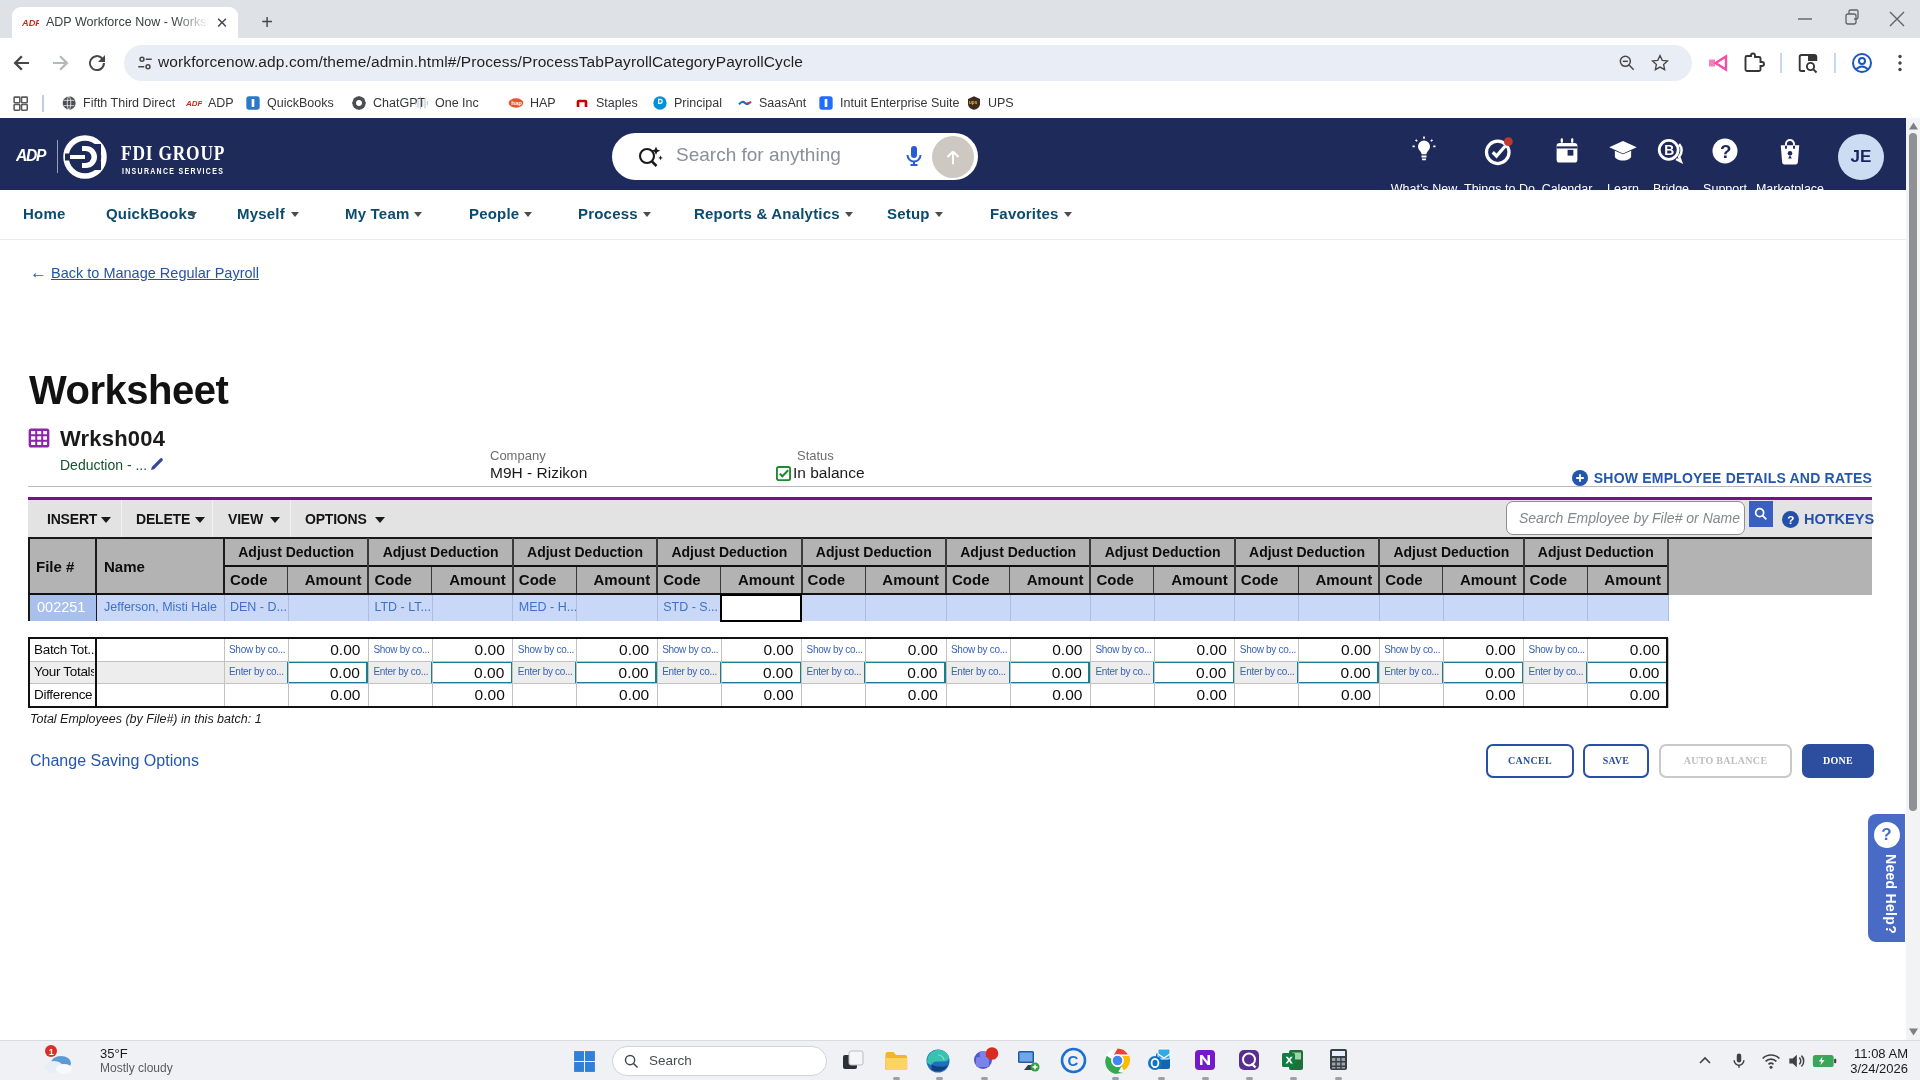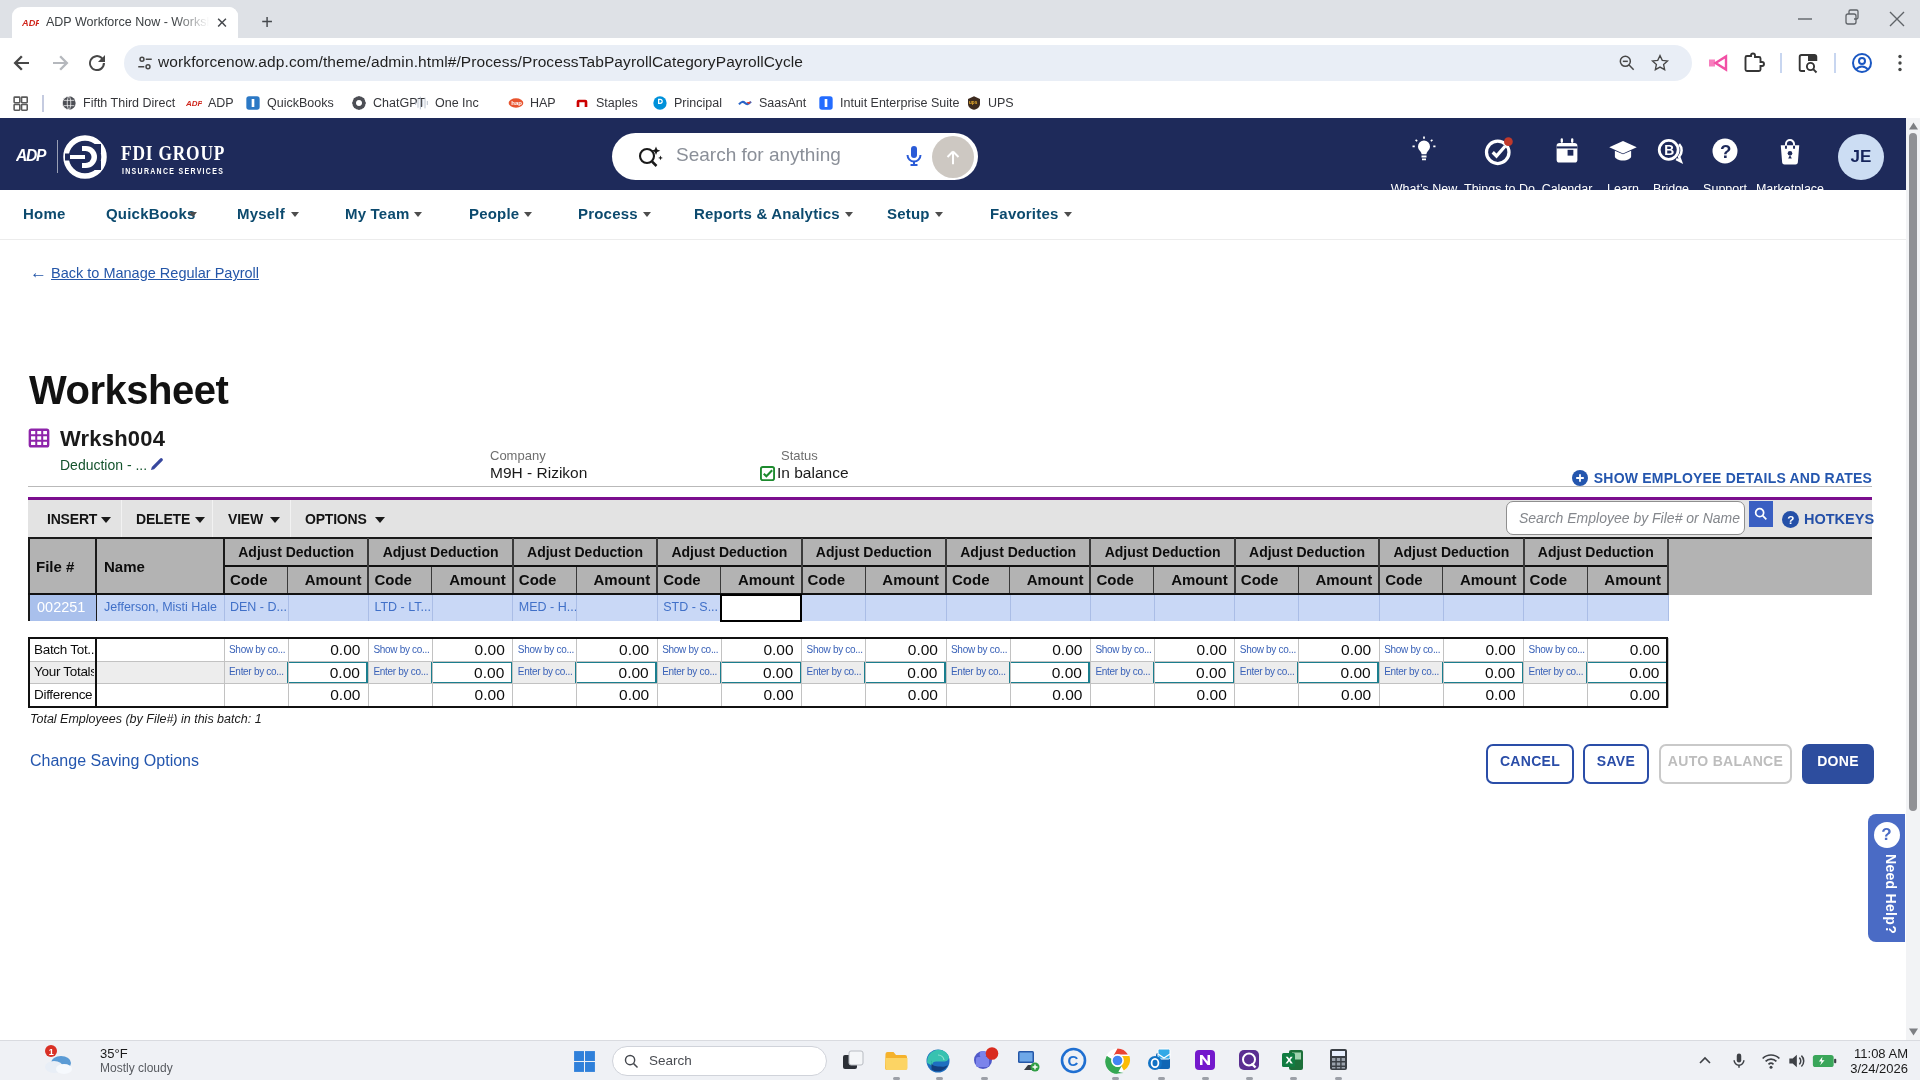--- a/index.html
+++ b/index.html
@@ -56,21 +56,21 @@
   #searchbtn { position:absolute; left:1721px; top:1px; width:24px; height:26px; background:#3a5fc2; }
   #hotkeys { position:absolute; white-space:nowrap; left:1754px; top:0px; height:38px; line-height:38px; font-size:14.5px; font-weight:bold; color:#2450a8; }
 
   .hdrico { top:18px; height:32px; text-align:center; color:#fff; }
   .hdrico svg { display:block; margin:0 auto; height:30px; }
   .hlabel { font-size:12.5px; margin-top:16px; white-space:nowrap; text-align:center; }
 
 
   #gridtable div { white-space:nowrap; }
   
-  .btn { position:absolute; height:40px; border-radius:7px; font-size:14px; font-weight:bold; text-align:center; letter-spacing:0.3px; }
+  .btn { position:absolute; height:34px; border-radius:7px; font-size:10px; font-weight:bold; text-align:center; letter-spacing:0.3px;font-family:Liberation Serif, serif; }
   .btn-line { background:#fff; border:2px solid #2a4da8; color:#2a4da8; }
 
   
   #needhelp { left:1868px; top:814px; width:37px; height:128px; background:#4a6bc5; border-radius:8px 0 0 8px; }
 
   
   #scrollbar { left:1906px; top:118px; width:14px; height:922px; background:#f2f3f5; }
   #sbthumb { left:1909px; top:133px; width:8px; height:678px; background:#909195; border-radius:4px; }
 
   
@@ -349,21 +349,21 @@
 <div id="wname" class="abs">Wrksh004</div>
 <div id="wsub" class="abs">Deduction - ...</div>
 <svg class="abs" style="left:149px;top:456px;" width="16" height="16" viewBox="0 0 24 24">
     <path d="M3 21 l1.2-4.6 L16.8 3.8 a2.2 2.2 0 0 1 3.1 0 l0.3 0.3 a2.2 2.2 0 0 1 0 3.1 L7.6 19.8z" fill="#37479e"></path>
   </svg>
 
 <div class="abs" style="left:490px;top:428px;">
     <div class="flabel">Company</div>
     <div class="fvalue" style="margin-top:1px;">M9H - Rizikon</div>
   </div>
-<div class="abs" style="left:760px;top:428px;">
+<div class="abs" style="left:776px;top:428px;">
     <div class="flabel" style="margin-left:21px;">Status</div>
     <div class="fvalue" style="margin-top:1px;"><svg style="vertical-align:-2.5px;margin-right:2px;" width="15" height="15" viewBox="0 0 16 16">
         <rect x="1" y="1" width="14" height="14" rx="2" fill="none" stroke="#1d8a2e" stroke-width="2"></rect>
         <path d="M4 8.2 l2.8 2.8 L13 4.5" fill="none" stroke="#1d8a2e" stroke-width="2.2"></path>
       </svg>In balance</div>
   </div>
 
 <div id="showemp" class="abs"><svg style="vertical-align:-3px;margin-right:6px;" width="16" height="16" viewBox="0 0 16 16">
       <circle cx="8" cy="8" r="8" fill="#2456ae"></circle>
       <path d="M8 4.2v7.6M4.2 8h7.6" stroke="#fff" stroke-width="1.8"></path>

